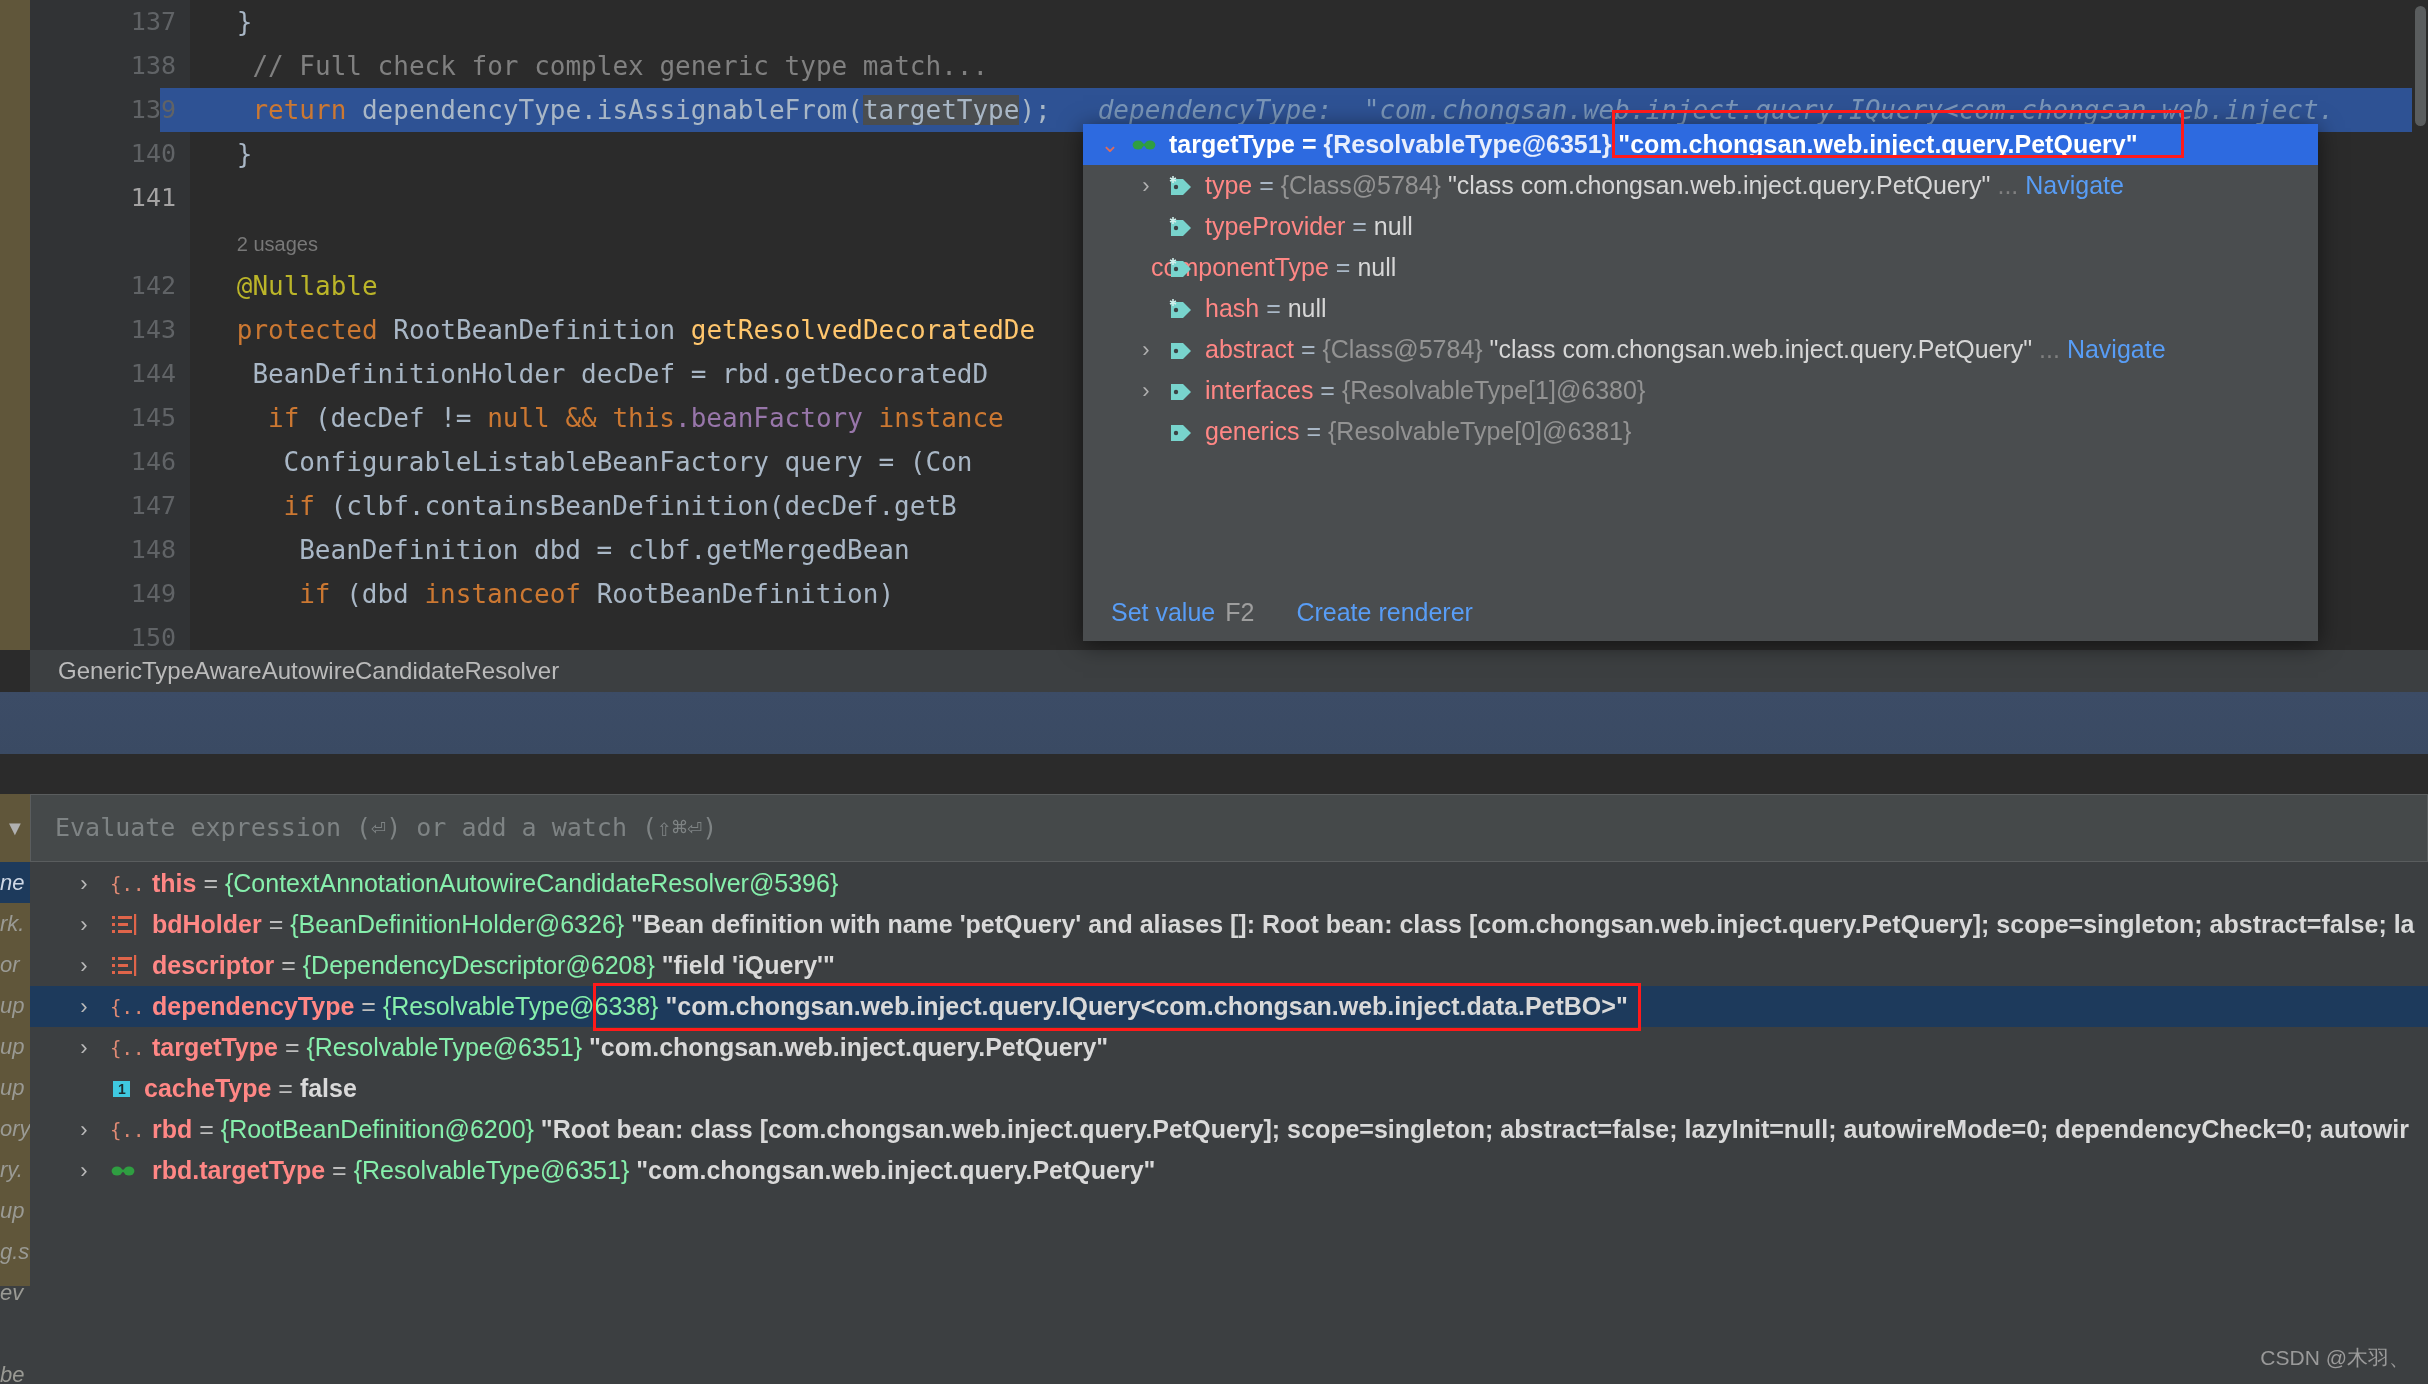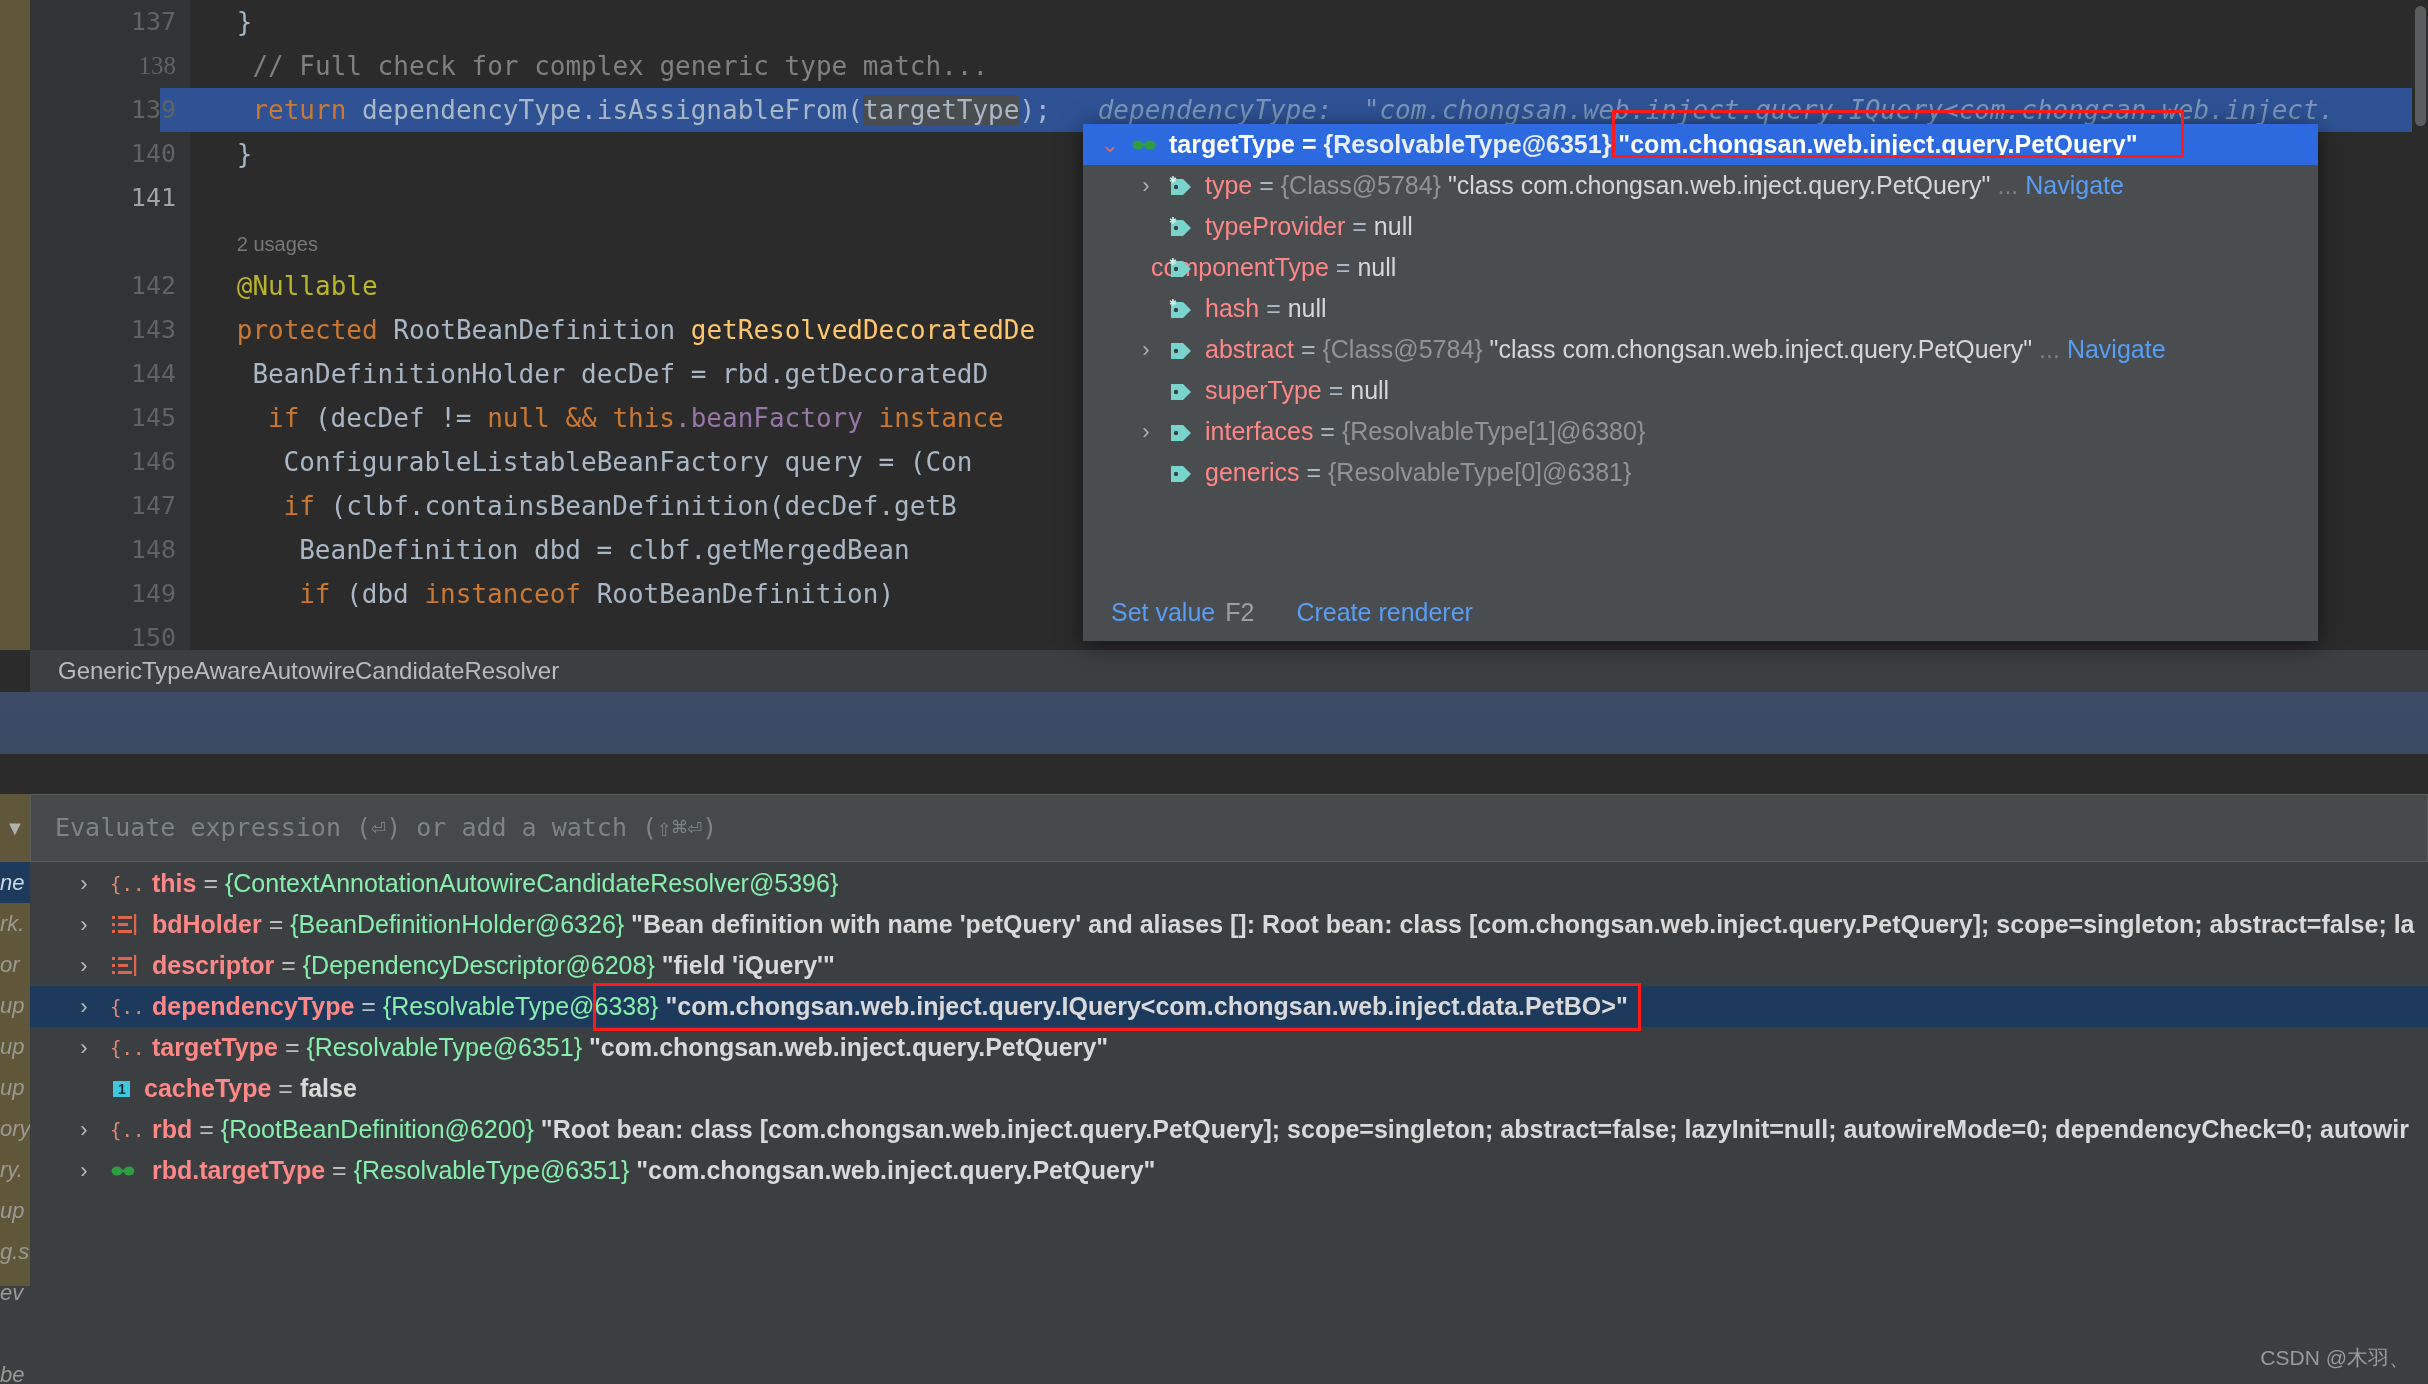--- a/index.html
+++ b/index.html
@@ -176,21 +176,21 @@
 </head>
 <body>
 
 <div id="root">
 
   <div class="editor">
     <div class="editor-leftbar"></div>
     <div class="gutter">
         <div class="ln" style="top: 0px;">137</div>
         <div class="fold" style="top: 0px; right: -46px;">⊟</div>
-        <div class="ln" style="top: 44px; font-family: Liberation Serif, serif;">138</div>
+        <div class="ln" style="top: 44px;">138</div>
         <div class="exec-line" style="top: 88px; left: 130px;"></div>
         <div class="ln" style="top: 88px;">139</div>
         <div class="ln" style="top: 132px;">140</div>
         <div class="fold" style="top: 132px; right: -46px;">⊟</div>
         <div class="ln cur" style="top: 176px;">141</div>
         <div class="ln" style="top: 264px;">142</div>
         <div class="ln" style="top: 308px;">143</div>
         <div class="fold" style="top: 308px; right: -46px;">⊟</div>
         <div class="ln" style="top: 352px;">144</div>
         <div class="ln" style="top: 396px;">145</div>
@@ -263,24 +263,20 @@
               <path d="M6 14 L18 14 L26 22 L18 30 L6 30 Z" fill="#78d4cd"></path>
               <circle cx="11" cy="22" r="2.2" fill="#3c4244"></circle>
               <g stroke="#cfeeea" stroke-width="1.6">
                 <path d="M8 11 v7 M5 13 l6 3 M11 13 l-6 3"></path>
               </g>
             </svg></span><span style="margin-left:122px"><span class="p-name">hash</span><span class="p-eq"> = </span><span class="p-str"> null</span></span></div>
         <div class="prow"><span class="p-arrow" style="left:50px">›</span><span class="p-icon" style="left:82px"><svg width="30" height="41" viewBox="0 0 30 41">
               <path d="M6 14 L18 14 L26 22 L18 30 L6 30 Z" fill="#78d4cd"></path>
               <circle cx="11" cy="22" r="2.2" fill="#3c4244"></circle>
             </svg></span><span style="margin-left:122px"><span class="p-name">abstract</span><span class="p-eq"> = </span><span class="p-ref">{Class@5784}</span><span class="p-str"> "class com.chongsan.web.inject.query.PetQuery"</span><span class="p-ell"> ...</span><span class="p-nav"> Navigate</span></span></div>
-        <div class="prow"><span class="p-icon" style="left:82px"><svg width="30" height="41" viewBox="0 0 30 41">
-              <path d="M6 14 L18 14 L26 22 L18 30 L6 30 Z" fill="#78d4cd"></path>
-              <circle cx="11" cy="22" r="2.2" fill="#3c4244"></circle>
-            </svg></span><span style="margin-left:122px"><span class="p-name">superType</span><span class="p-eq"> = </span><span class="p-str"> null</span></span></div>
         <div class="prow"><span class="p-arrow" style="left:50px">›</span><span class="p-icon" style="left:82px"><svg width="30" height="41" viewBox="0 0 30 41">
               <path d="M6 14 L18 14 L26 22 L18 30 L6 30 Z" fill="#78d4cd"></path>
               <circle cx="11" cy="22" r="2.2" fill="#3c4244"></circle>
             </svg></span><span style="margin-left:122px"><span class="p-name">interfaces</span><span class="p-eq"> = </span><span class="p-ref">{ResolvableType[1]@6380}</span></span></div>
         <div class="prow"><span class="p-icon" style="left:82px"><svg width="30" height="41" viewBox="0 0 30 41">
               <path d="M6 14 L18 14 L26 22 L18 30 L6 30 Z" fill="#78d4cd"></path>
               <circle cx="11" cy="22" r="2.2" fill="#3c4244"></circle>
             </svg></span><span style="margin-left:122px"><span class="p-name">generics</span><span class="p-eq"> = </span><span class="p-ref">{ResolvableType[0]@6381}</span></span></div>
       </div>
     <div class="popup-actions">

